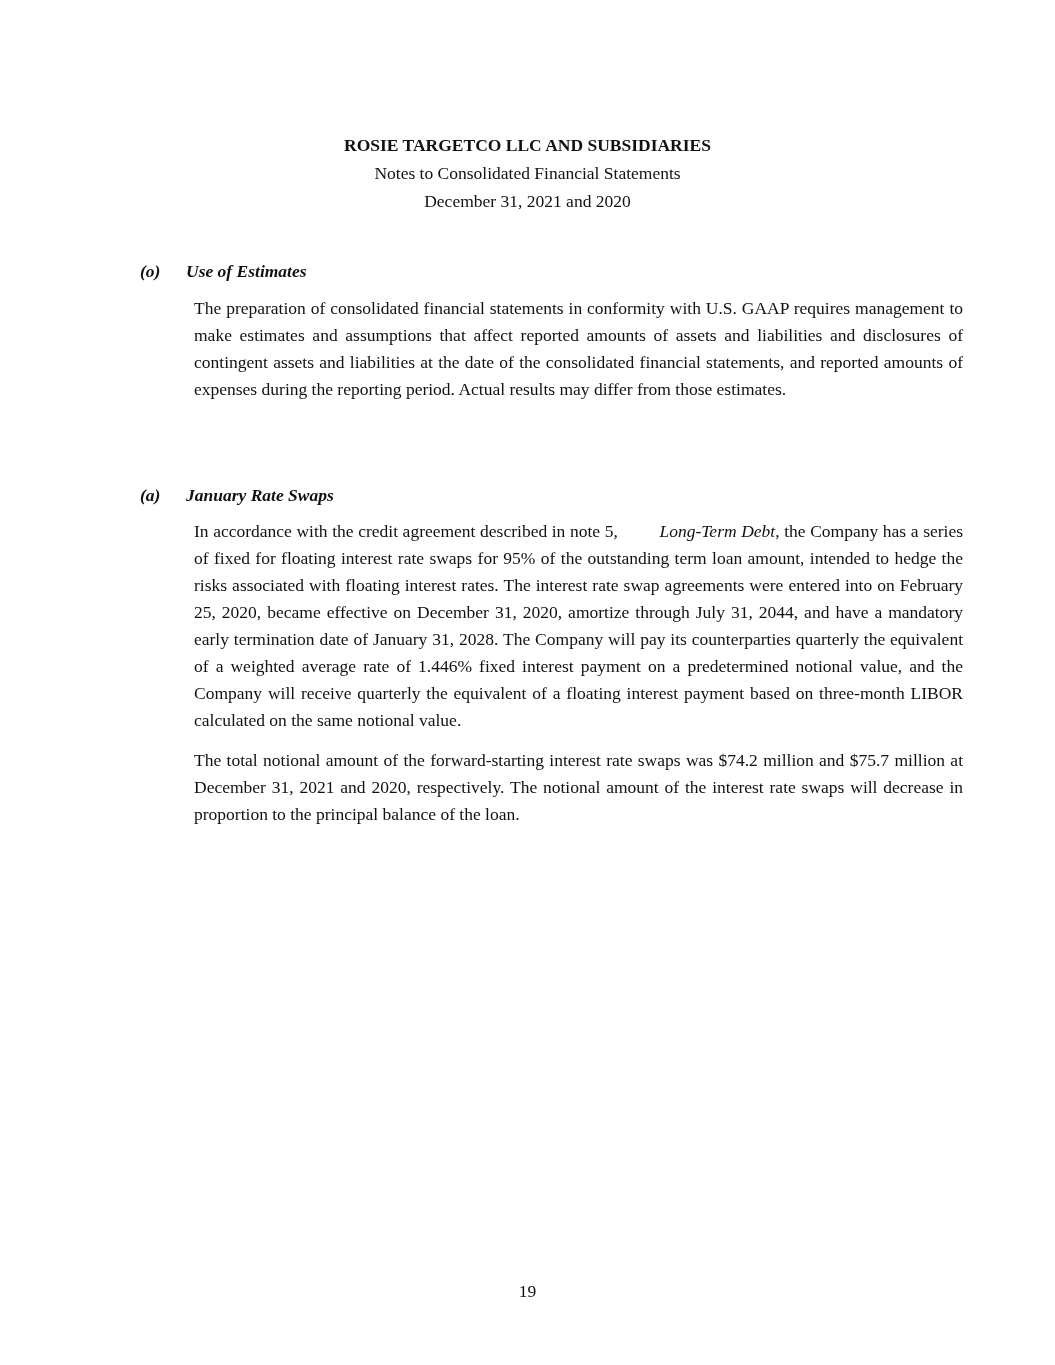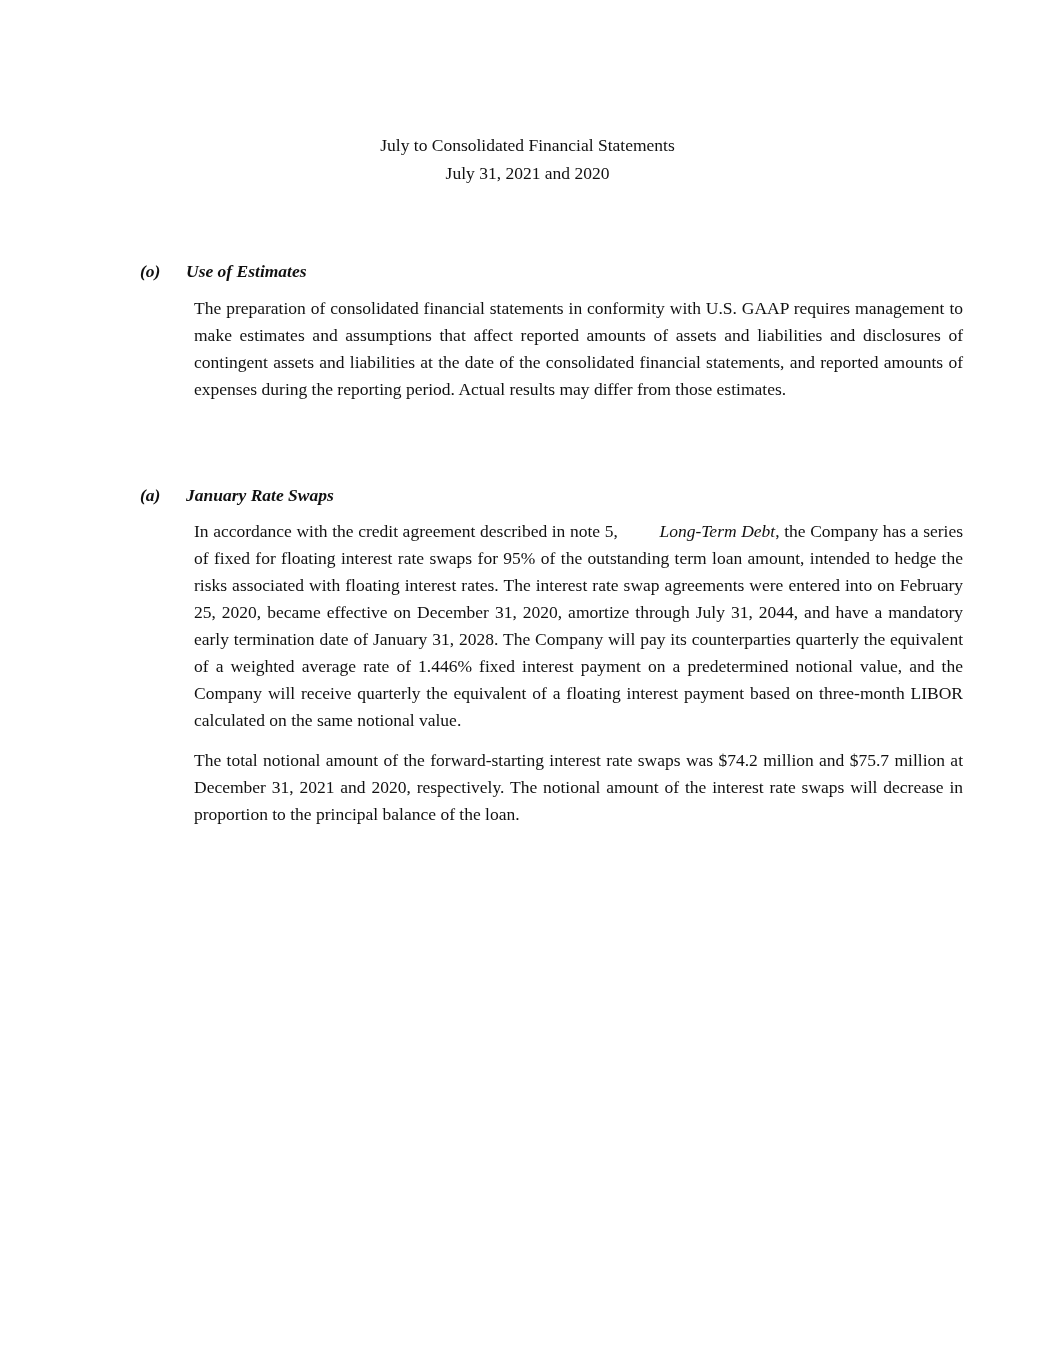--- a/index.html
+++ b/index.html
@@ -78,31 +78,33 @@
       text-align: center;
       font-size: 17.5px;
     }
   </style>
 </head>
 <body>
 
 <div class="page">
 
   <div class="header">
-    <div>July to Consolidated Financial Statements</div>
-    <div>July 31, 2021 and 2020</div>
+    <div class="company">ROSIE TARGETCO LLC AND SUBSIDIARIES</div>
+    <div>Notes to Consolidated Financial Statements</div>
+    <div>December 31, 2021 and 2020</div>
   </div>
 
   <div class="sub-heading" style="top:260px;">
     <span class="letter">(o)</span><span>Use of Estimates</span>
   </div>
   <div class="para" style="top:295px;">The preparation of consolidated financial statements in conformity with U.S. GAAP requires management to make estimates and assumptions that affect reported amounts of assets and liabilities and disclosures of contingent assets and liabilities at the date of the consolidated financial statements, and reported amounts of expenses during the reporting period. Actual results may differ from those estimates.</div>
 
 
   <div class="sub-heading" style="top:484px;">
     <span class="letter">(a)</span><span>January Rate Swaps</span>
   </div>
   <div class="para" style="top:518px;"><span>In accordance with the credit agreement described in note 5, </span><em>Long-Term Debt</em><span>, the Company has a series of fixed for floating interest rate swaps for 95% of the outstanding term loan amount, intended to hedge the risks associated with floating interest rates. The interest rate swap agreements were entered into on February 25, 2020, became effective on December 31, 2020, amortize through July 31, 2044, and have a mandatory early termination date of January 31, 2028. The Company will pay its counterparties quarterly the equivalent of a weighted average rate of 1.446% fixed interest payment on a predetermined notional value, and the Company will receive quarterly the equivalent of a floating interest payment based on three-month LIBOR calculated on the same notional value.</span></div>
 
   <div class="para" style="top:747px;">The total notional amount of the forward-starting interest rate swaps was $74.2 million and $75.7 million at December 31, 2021 and 2020, respectively. The notional amount of the interest rate swaps will decrease in proportion to the  principal balance of the loan.</div>
 
+  <div class="page-number">19</div>
 
 </div>
 
 </body></html>

